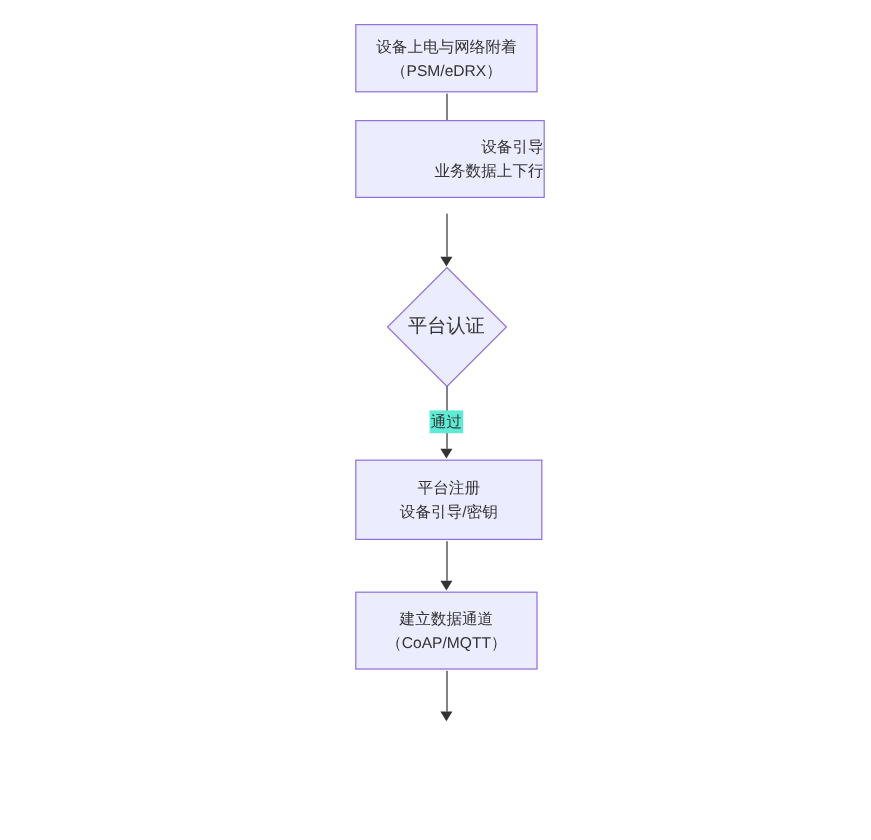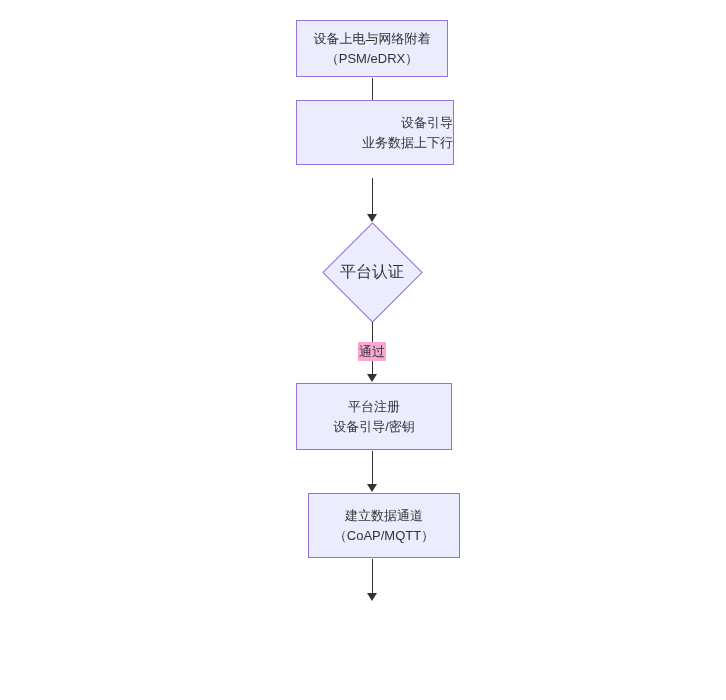--- a/index.html
+++ b/index.html
@@ -74,21 +74,21 @@
     height: 0;
     border-left: 5px solid transparent;
     border-right: 5px solid transparent;
     border-top: 8px solid #333333;
   }
   .edge-label {
     position: absolute;
     left: 372px;
     top: 342px;
     transform: translateX(-50%);
-    background: #f9a8d4;
+    background: #5eead4;
     color: #333333;
     font-size: 13px;
     line-height: 19px;
     padding: 0 1px;
     white-space: nowrap;
   }
 </style>
 </head>
 <body>
 
@@ -120,21 +120,21 @@
   <div class="arrowhead" style="top:374px;"></div>
 
   <div class="node-rect" style="left:296px; top:383px; width:156px; height:67px;">
     <div class="node-line">平台注册</div>
     <div class="node-line">设备引导/密钥</div>
   </div>
 
   <div class="edge-line" style="top:451px; height:33px;"></div>
   <div class="arrowhead" style="top:484px;"></div>
 
-  <div class="node-rect" style="left:296px; top:493px; width:152px; height:65px;margin-left:12px;">
+  <div class="node-rect" style="left:296px; top:493px; width:152px; height:65px;">
     <div class="node-line">建立数据通道</div>
     <div class="node-line">（CoAP/MQTT）</div>
   </div>
 
   <div class="edge-line" style="top:559px; height:34px;"></div>
   <div class="arrowhead" style="top:593px;"></div>
 
 
 </div>
 

